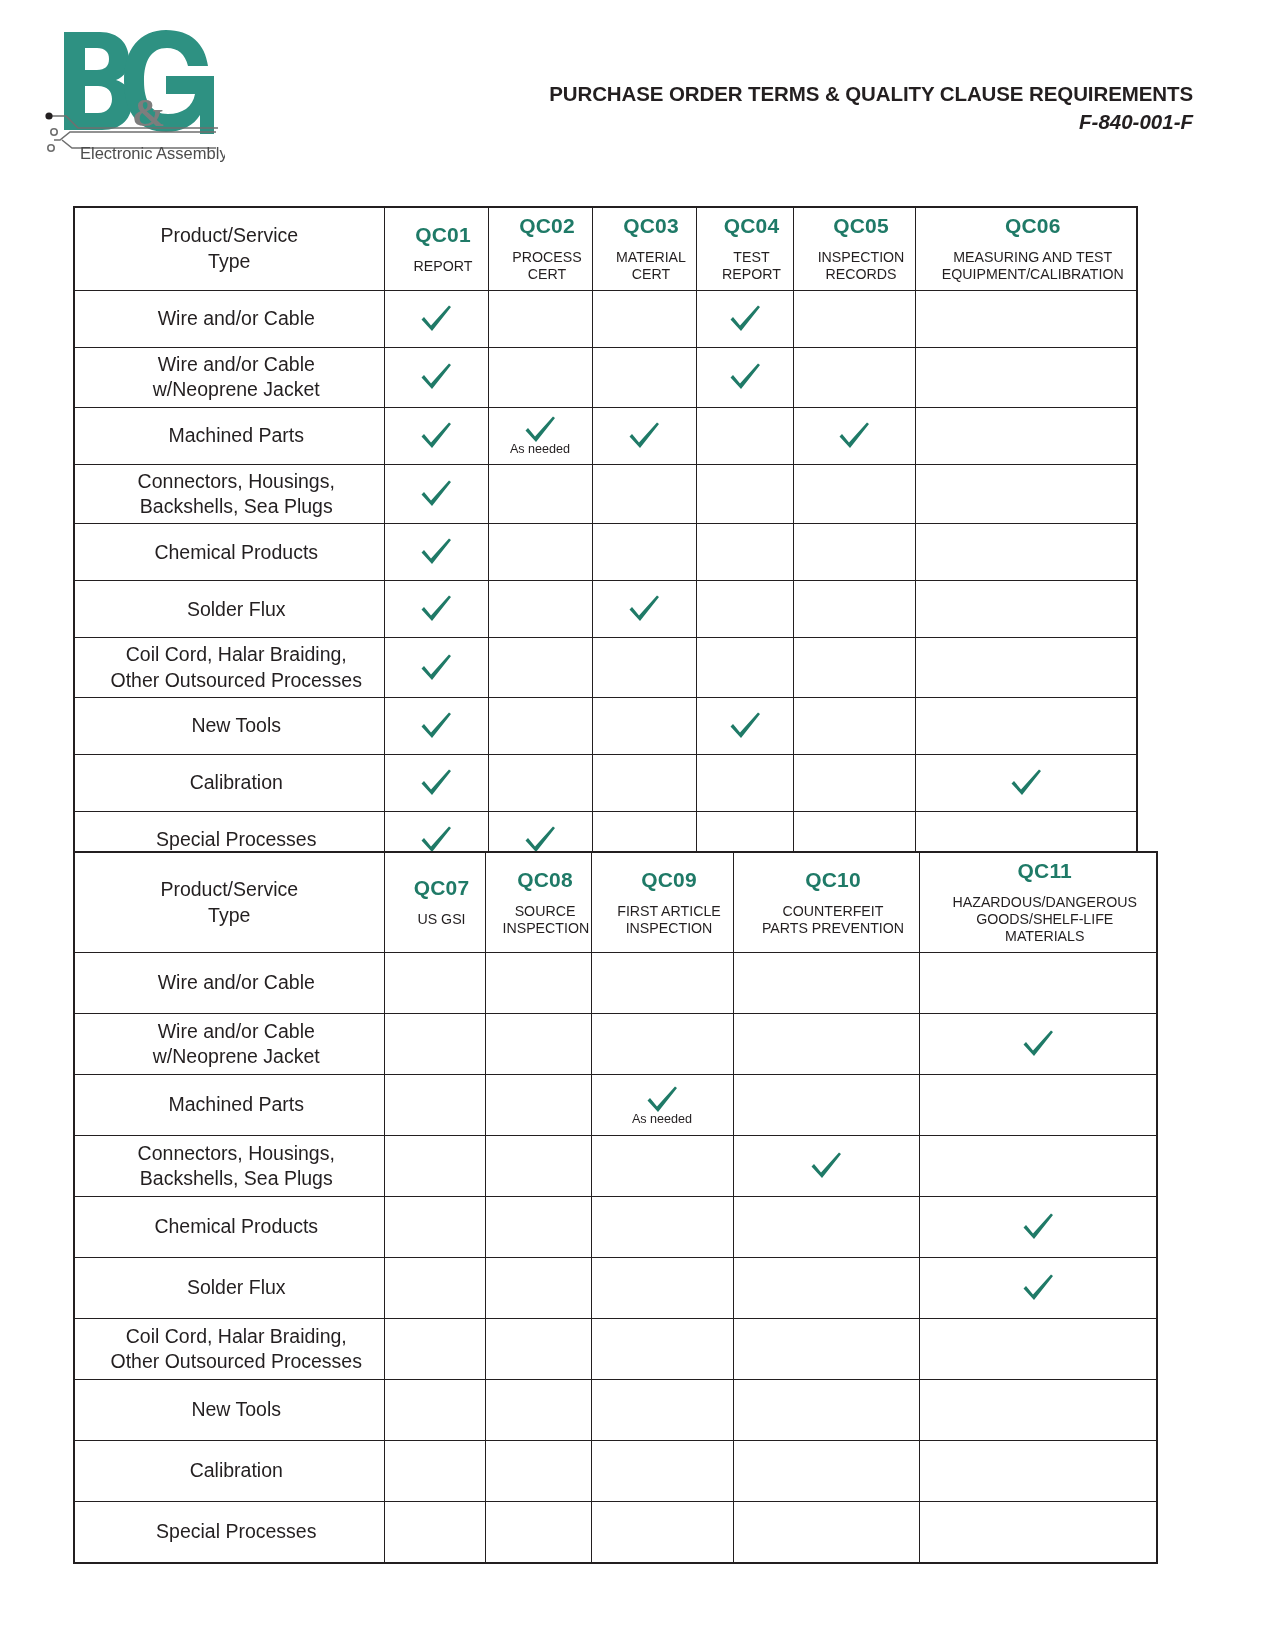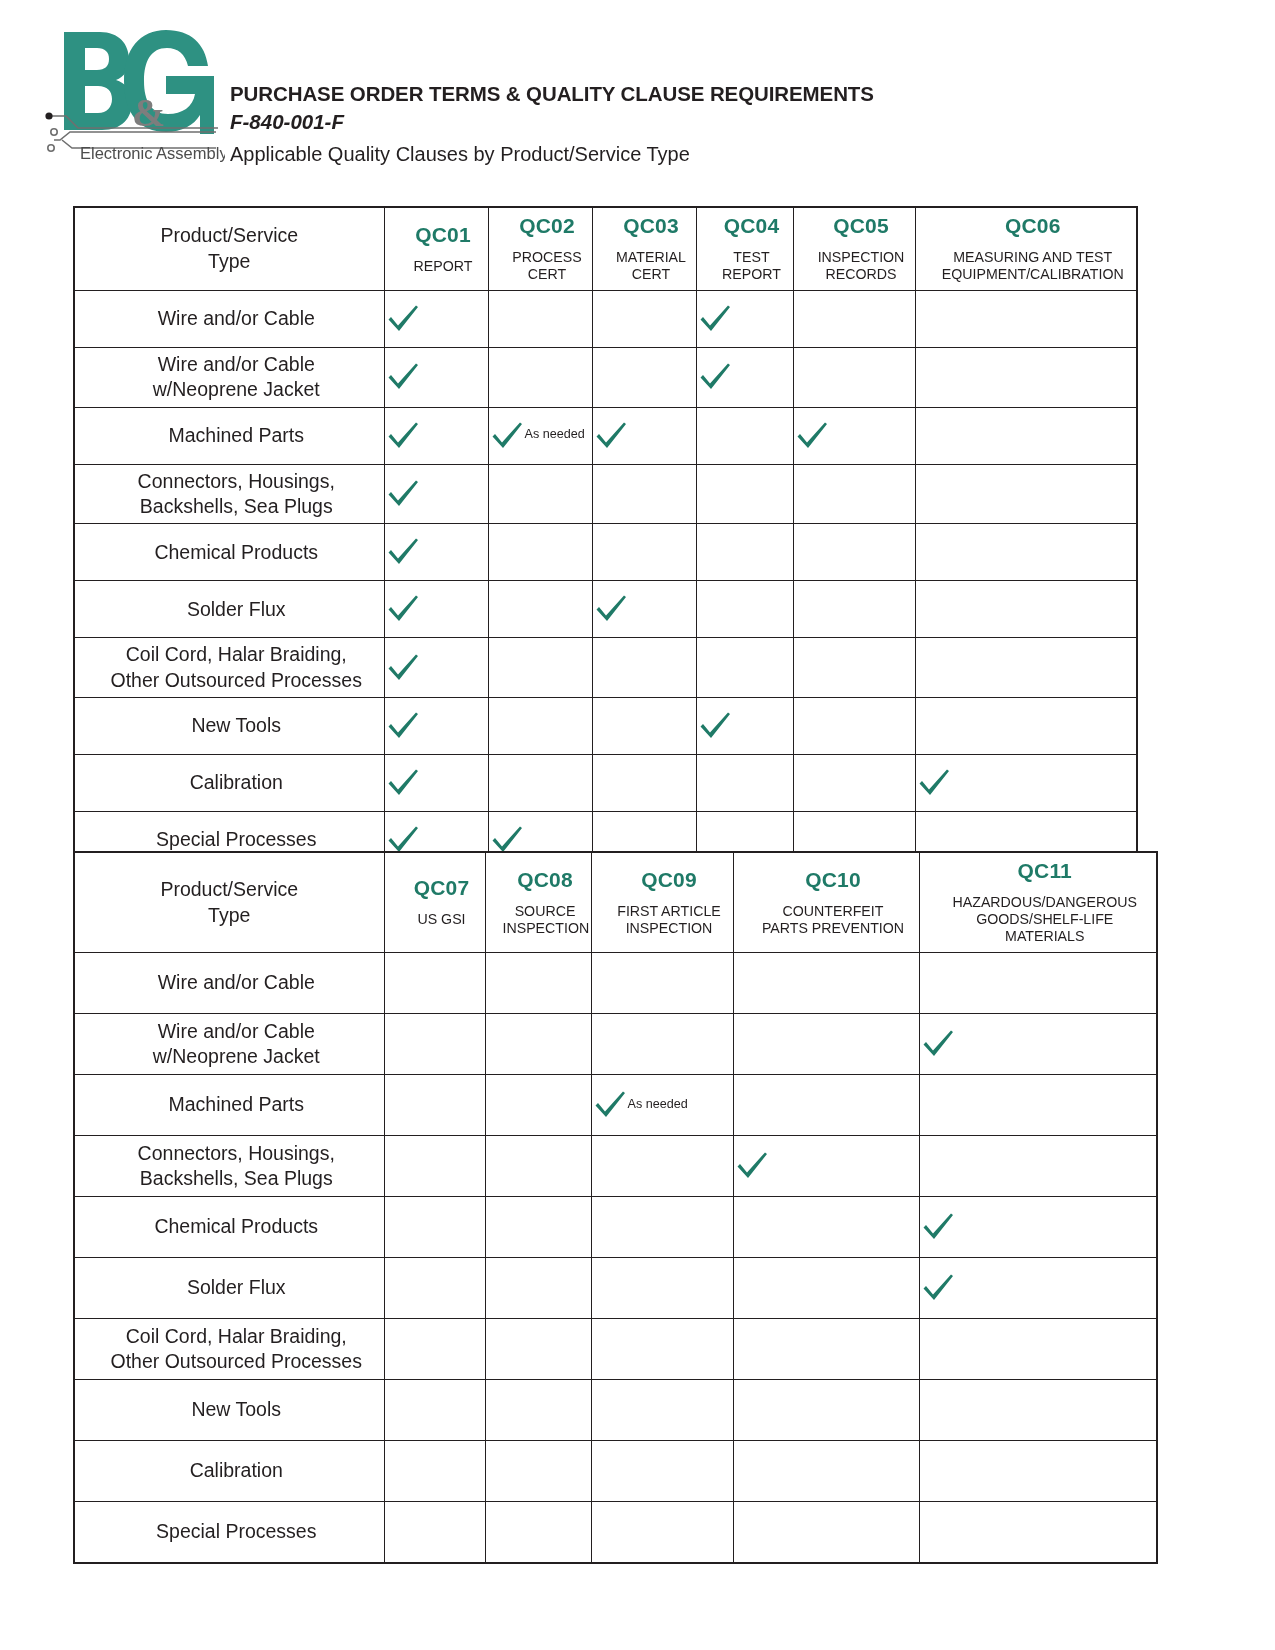--- a/index.html
+++ b/index.html
@@ -31,23 +31,23 @@
   .logo-wrap {
     width: 230px;
     min-width: 230px;
     padding-left: 40px;
     box-sizing: border-box;
   }
   .logo-svg { display: block; }
 
   .title-block {
     flex: 1;
-    text-align: left;
+    text-align: right;
     padding-top: 58px;
-    padding-right: 120px;
+    padding-right: 82px;
   }
   .title-main {
     font-size: 20.5px;
     font-weight: bold;
     letter-spacing: -0.1px;
     color: #231f20;
     line-height: 1.32;
   }
   .title-code {
     font-size: 20.5px;
@@ -136,23 +136,23 @@
   .check svg { display: block; margin: 0 auto; }
   .asneeded {
     display: block;
     font-size: 12.6px;
     color: #231f20;
     line-height: 1;
     margin-top: -2px;
   }
   .cellinner {
     display: flex;
-    flex-direction: row;
+    flex-direction: column;
     align-items: center;
-    justify-content: flex-start;
+    justify-content: center;
   }
 </style>
 </head>
 <body>
 
 <div class="page">
 
   <div class="doc-header">
 
     <div class="logo-wrap">
@@ -175,21 +175,20 @@
         <circle cx="14" cy="110" r="3.2" fill="none" stroke="#6f6f6f" stroke-width="1.6"></circle>
         <circle cx="11" cy="126" r="3.2" fill="none" stroke="#6f6f6f" stroke-width="1.6"></circle>
 
         <text x="40" y="137" font-family="'Liberation Sans', sans-serif" font-size="16.5" fill="#4d4d4d">Electronic Assembly, Inc.</text>
       </svg>
     </div>
 
     <div class="title-block">
       <div class="title-main">PURCHASE ORDER TERMS &amp; QUALITY CLAUSE REQUIREMENTS</div>
       <div class="title-code">F-840-001-F</div>
-      <div class="title-sub">Applicable Quality Clauses by Product/Service Type</div>
     </div>
   </div>
 
   <div class="tbl-wrap-1">
     <table class="qc-table">
       <colgroup>
         <col style="width:310px">
         <col style="width:104px">
           <col style="width:104px">
           <col style="width:104px">

